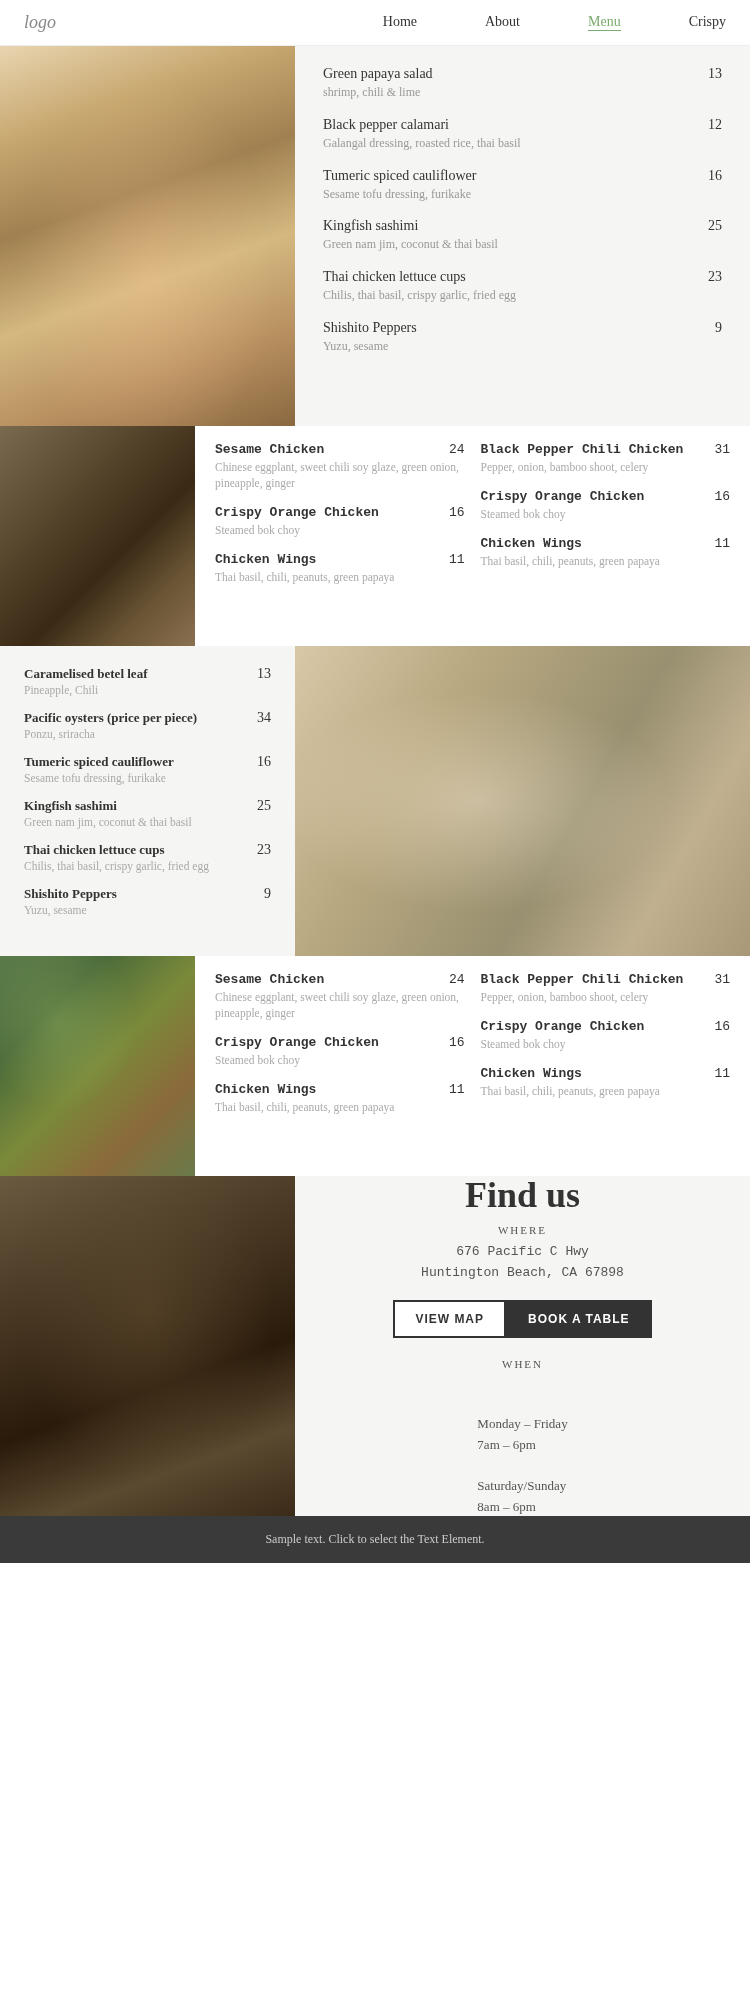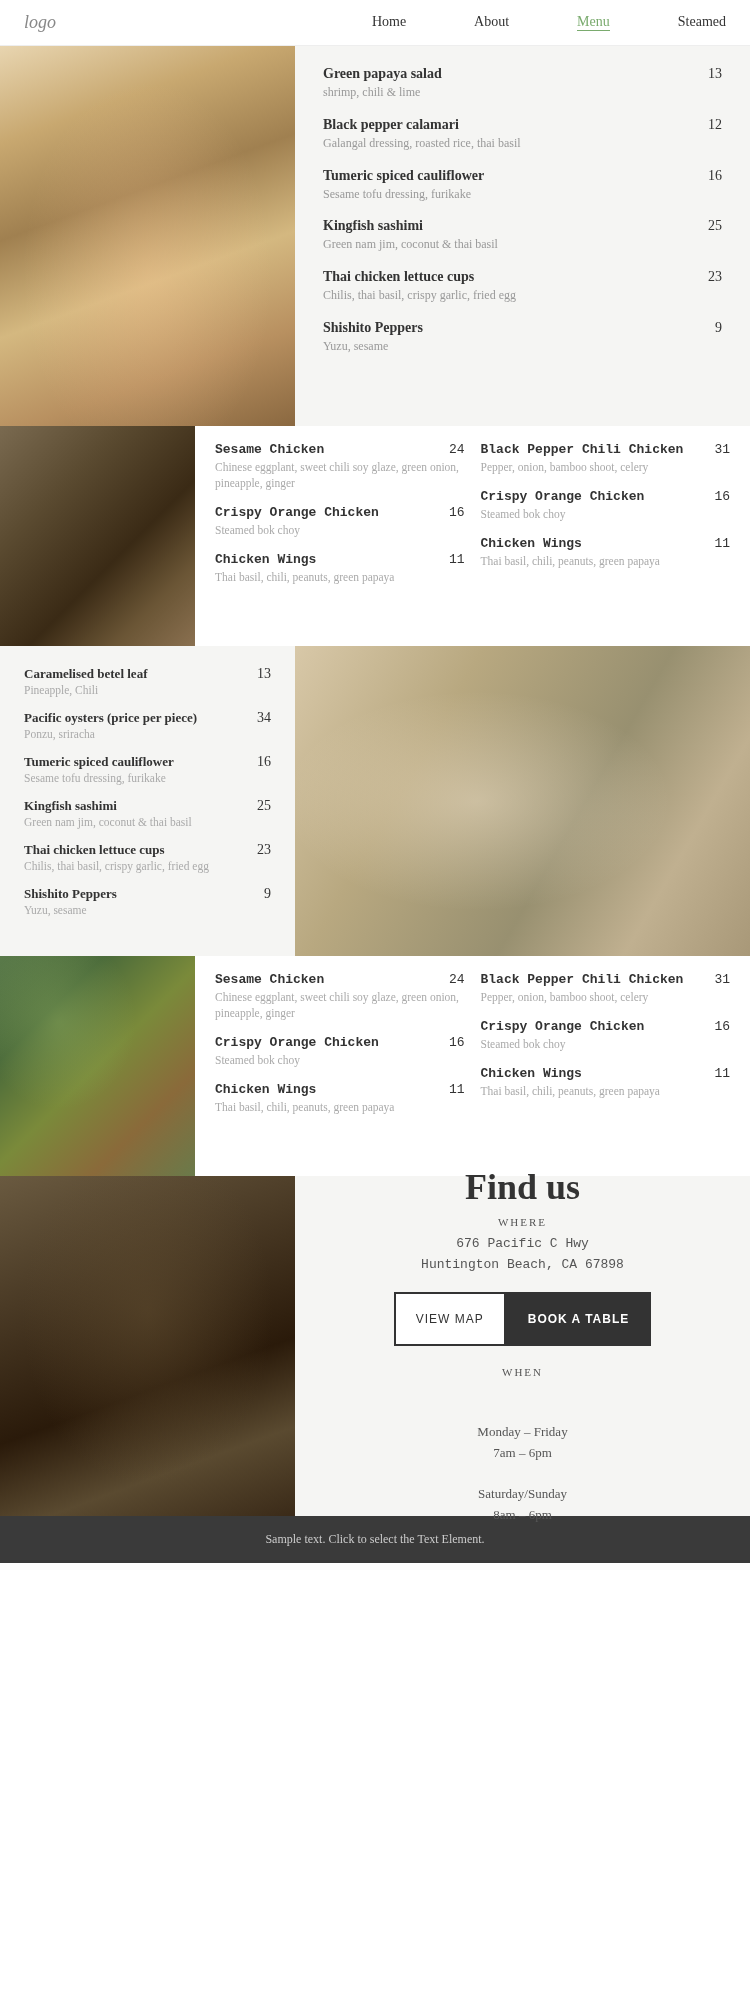--- a/index.html
+++ b/index.html
@@ -25,21 +25,21 @@
       background: #c8b89a;
       display: flex; align-items: center; justify-content: center;
     }
 
     .menu-panel {
       flex: 1; background: #f5f5f3; padding: 20px 28px;
       overflow-y: auto;
     }
     .menu-item { display: flex; margin-bottom: 16px; }
     .menu-item-info { flex: 1; }
-    .menu-item-name { font-size: 14px; font-weight: bold; color: #333; }
+    .menu-item-name { font-size: 14px; font-weight: normal; color: #333; }
     .menu-item-desc { font-size: 12px; color: #999; margin-top: 2px; line-height: 1.4; }
     .menu-item-price { font-size: 14px; color: #333; min-width: 24px; text-align: right; }
 
     
     .section-dining {
       display: flex; height: 220px;
     }
     .dining-img {
       width: 195px; min-width: 195px;
       background: linear-gradient(135deg, #8a7a60 0%, #6a5a40 50%, #4a3a20 100%);
@@ -95,30 +95,30 @@
     .find-us-panel {
       flex: 1; background: #f5f5f3; display: flex; flex-direction: column;
       align-items: center; justify-content: center; padding: 32px 24px;
     }
     .find-us-title { font-size: 36px; color: #333; font-family: 'Georgia', serif; margin-bottom: 8px; }
     .find-us-label { font-size: 11px; letter-spacing: 2px; color: #555; margin-bottom: 6px; text-align: right; }
     .find-us-address { font-size: 13px; color: #555; text-align: center; line-height: 1.6; margin-bottom: 16px; font-family: Liberation Mono, monospace; }
     .find-us-buttons { display: flex; gap: 0; margin-bottom: 20px; }
     .btn-map {
       padding: 10px 20px; border: 2px solid #333; background: #fff;
-      font-size: 12px; font-weight: normal; letter-spacing: 1px; cursor: pointer;
+      font-size: 12px; font-weight: bold; letter-spacing: 1px; cursor: pointer;
       color: #333;
     }
     .btn-book {
-      padding: 18px 20px; border: 2px solid #333; background: #333;
+      padding: 10px 20px; border: 2px solid #333; background: #333;
       font-size: 12px; font-weight: bold; letter-spacing: 1px; cursor: pointer;
       color: #fff;
     }
     .find-us-when { font-size: 11px; letter-spacing: 2px; color: #555; margin-bottom: 8px; text-align: center; }
-    .find-us-hours { font-size: 13px; color: #555; text-align: center; line-height: 1.6; margin-top: 36px; }
+    .find-us-hours { font-size: 13px; color: #555; line-height: 1.6; margin-top: 36px; }
 
     
     footer {
       background: #3a3a3a; color: #ccc; text-align: center;
       padding: 16px; font-size: 12px;
     }
 
     
     .img-food-top {
       background: 
@@ -147,21 +147,21 @@
   </style>
 </head>
 <body>
 
 <nav>
   <span class="nav-logo">logo</span>
   <div class="nav-links">
     <a class="nav-link">Home</a>
     <a class="nav-link">About</a>
     <a class="nav-link active">Menu</a>
-    <a class="nav-link">Steamed</a>
+    <a class="nav-link">Crispy</a>
   </div>
 </nav>
 
 <div class="section-hero-menu">
   <div class="hero-img img-food-top">
   </div>
   <div class="menu-panel">
 
     <div id="s1-items">
         <div class="menu-item">

